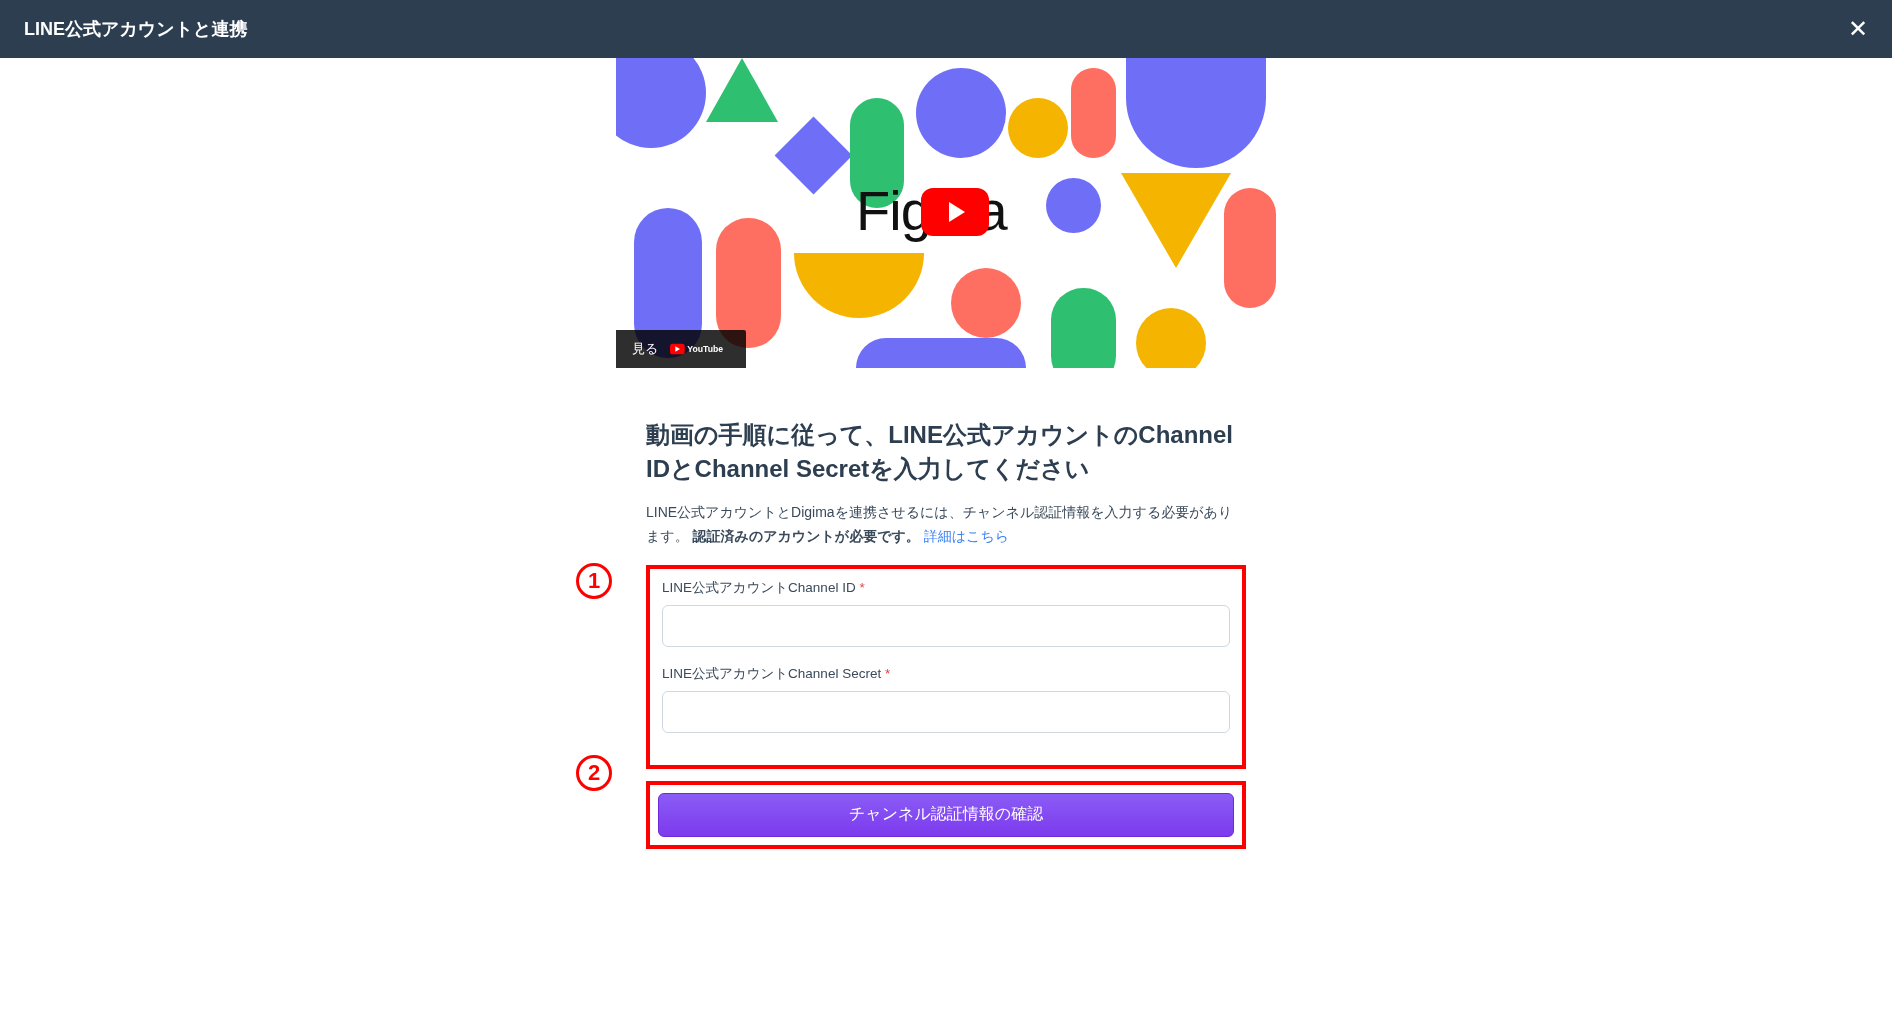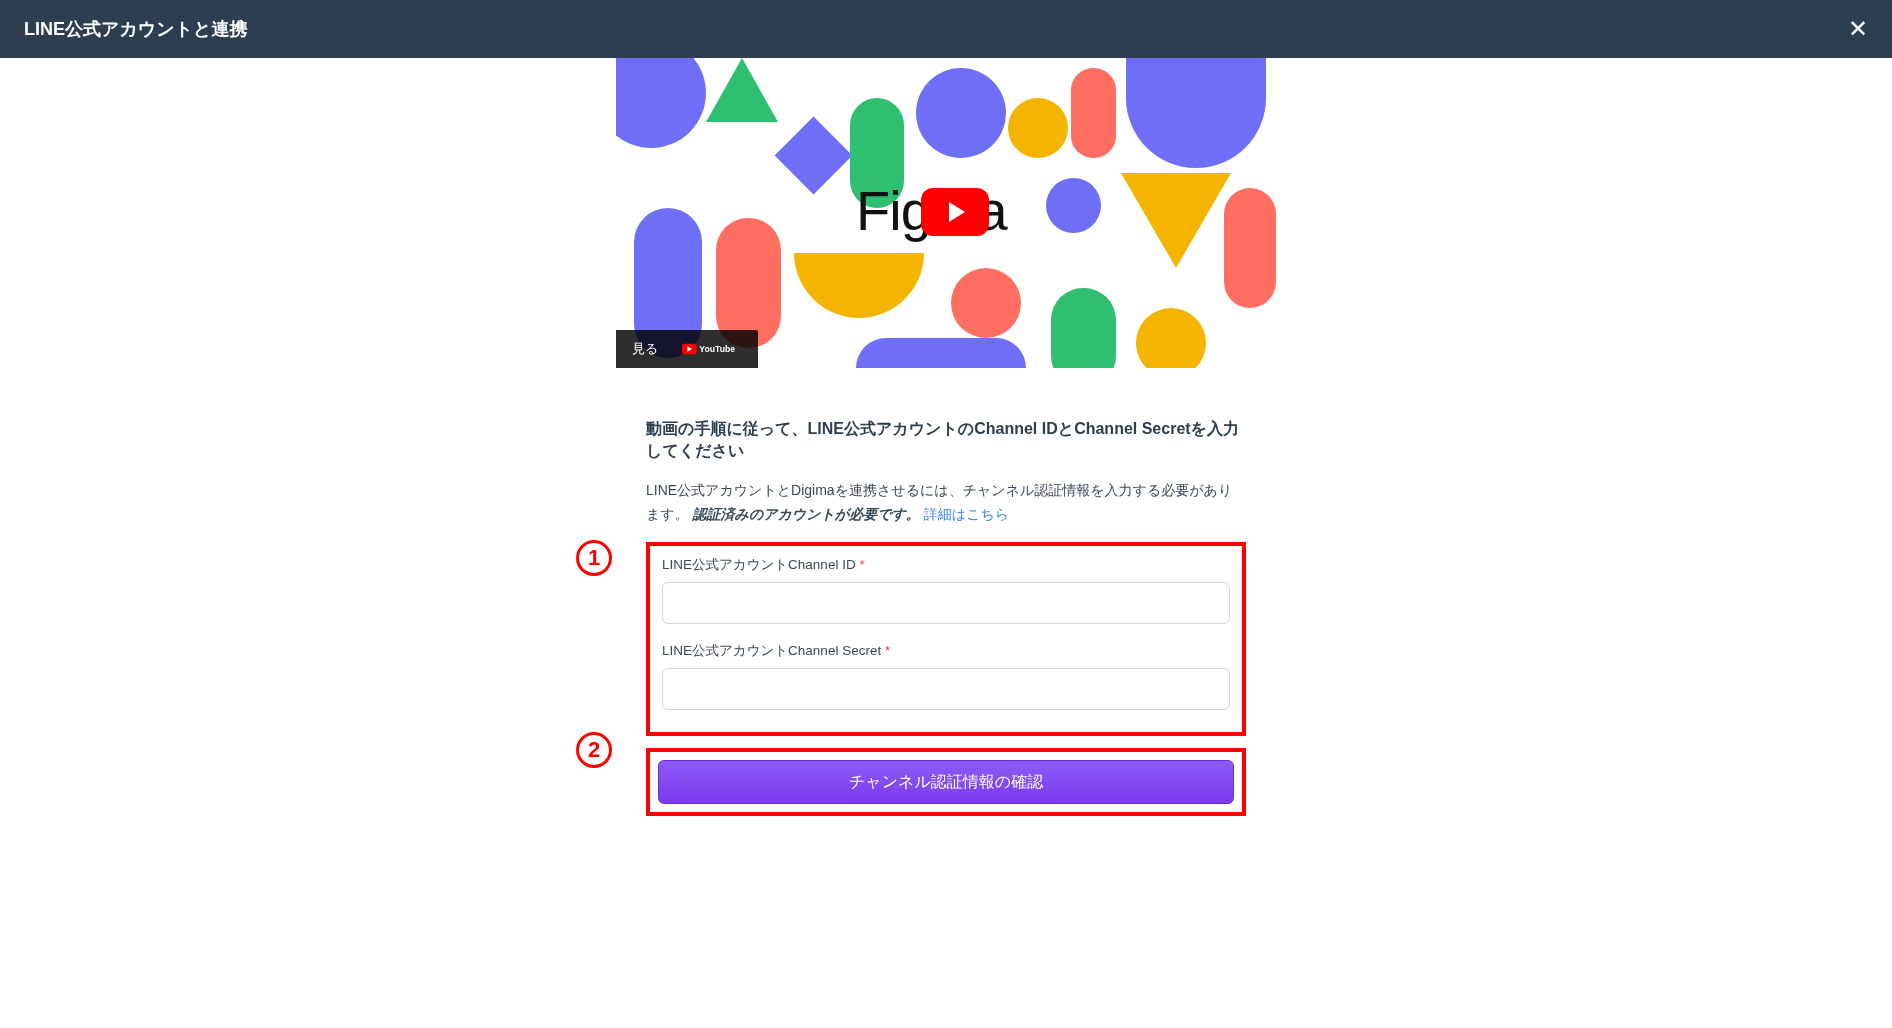--- a/index.html
+++ b/index.html
@@ -70,43 +70,43 @@
       border-bottom: 10px solid transparent;
       margin-left: 4px;
     }
     .yt-watch {
       position: absolute;
       left: 0; bottom: 0;
       background: rgba(0,0,0,0.82);
       color: #fff;
       padding: 10px 16px;
       font-size: 13px;
-      display: flex; align-items: center; gap: 24px;
+      display: flex; align-items: center; gap: 12px;
       border-top-right-radius: 2px;
       z-index: 10;
     }
     .yt-watch svg { width: 60px; height: 14px; }
 
     .instructions {
       width: 600px;
       margin: 50px auto 0;
     }
     .instructions h2 {
-      font-size: 16px;
+      font-size: 24px;
       font-weight: bold;
       color: #2c3e50;
       line-height: 1.4;
       margin-bottom: 16px;
     }
     .instructions p {
       font-size: 14px;
       color: #3a4a5a;
       line-height: 1.7;
     }
-    .instructions p strong { font-weight: bold; font-style: italic; }
+    .instructions p strong { font-weight: bold; }
     .instructions a { color: #3b82f6; text-decoration: none; font-size: 14px; }
 
     .form-area {
       width: 600px;
       margin: 16px auto 0;
       position: relative;
     }
     .marker {
       position: absolute;
       left: -70px;
@@ -116,21 +116,21 @@
       color: #ff0000;
       font-size: 22px;
       font-weight: bold;
       display: flex; align-items: center; justify-content: center;
       font-family: Arial, sans-serif;
     }
     .marker1 { top: -2px; }
     .marker2 { top: 190px; }
     .red-box {
       border: 4px solid #ff0000;
-      padding: 10px 12px 4px;
+      padding: 10px 12px 14px;
       margin-bottom: 12px;
     }
     .form-group { margin-bottom: 18px; }
     .form-group:last-child { margin-bottom: 18px; }
     .form-label {
       font-size: 13.5px;
       color: #3a4a5a;
       display: block;
       margin-bottom: 8px;
     }

